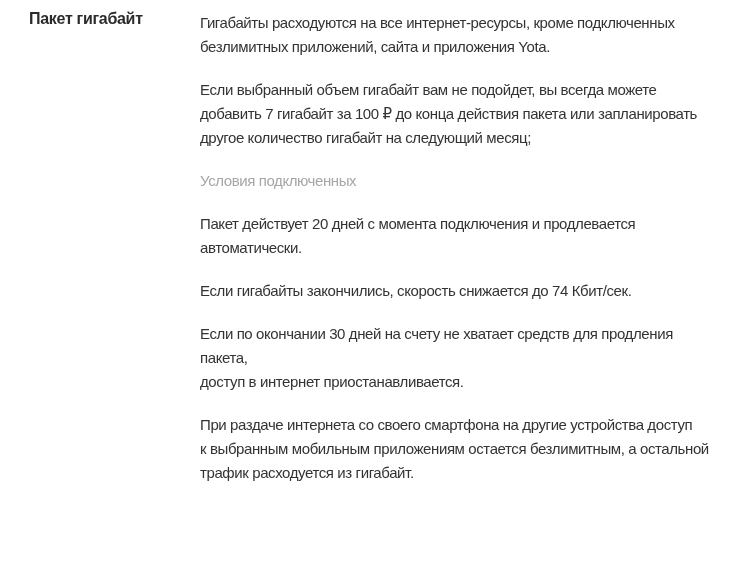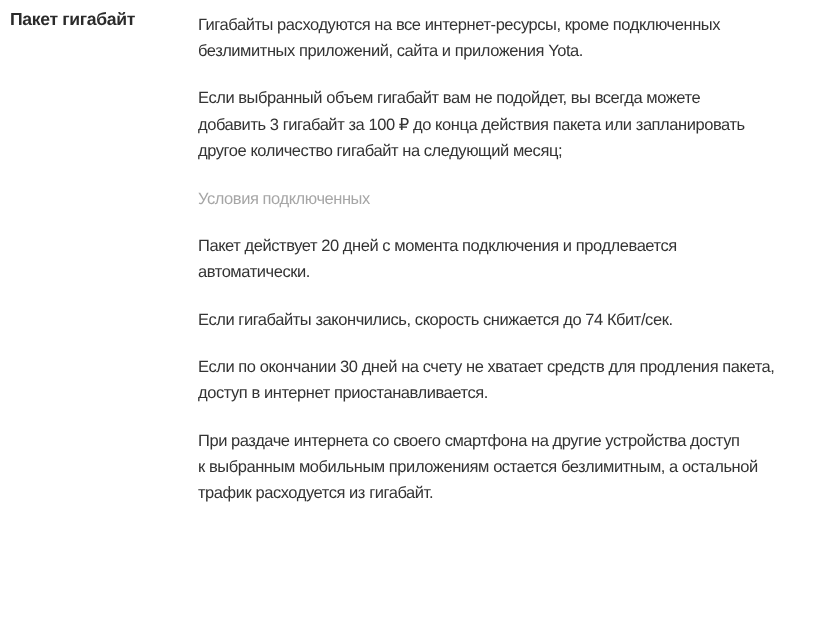--- a/index.html
+++ b/index.html
@@ -18,20 +18,21 @@
     display: flex;
     align-items: flex-start;
     padding-top: 11px;
     box-sizing: border-box;
   }
   .left-col {
     flex: 0 0 180px;
     width: 180px;
     box-sizing: border-box;
     padding-left: 9px;
+    margin-left: 20px;
   }
   .section-title {
     margin: -4px 0 0 0;
     font-size: 16px;
     line-height: 24px;
     font-weight: bold;
     color: #2b2b2b;
     letter-spacing: -0.3px;
   }
   .right-col {
@@ -62,21 +63,21 @@
 <body>
 
 <div class="layout">
   <aside class="left-col">
     <h2 class="section-title">Пакет гигабайт</h2>
   </aside>
   <main class="right-col">
     <p class="para">Гигабайты расходуются на все интернет-ресурсы, кроме подключенных
 безлимитных приложений, сайта и приложения Yota.</p>
     <p class="para">Если выбранный объем гигабайт вам не подойдет, вы всегда можете
-добавить 3 гигабайт за 100 ₽ до конца действия пакета или запланировать
+добавить 7 гигабайт за 100 ₽ до конца действия пакета или запланировать
 другое количество гигабайт на следующий месяц;</p>
     <h3 class="subheading">Условия подключенных</h3>
     <p class="para">Пакет действует 20 дней с момента подключения и продлевается
 автоматически.</p>
     <p class="para">Если гигабайты закончились, скорость снижается до 74 Кбит/сек.</p>
     <p class="para">Если по окончании 30 дней на счету не хватает средств для продления пакета,
 доступ в интернет приостанавливается.</p>
     <p class="para">При раздаче интернета со своего смартфона на другие устройства доступ
 к выбранным мобильным приложениям остается безлимитным, а остальной
 трафик расходуется из гигабайт.</p>

